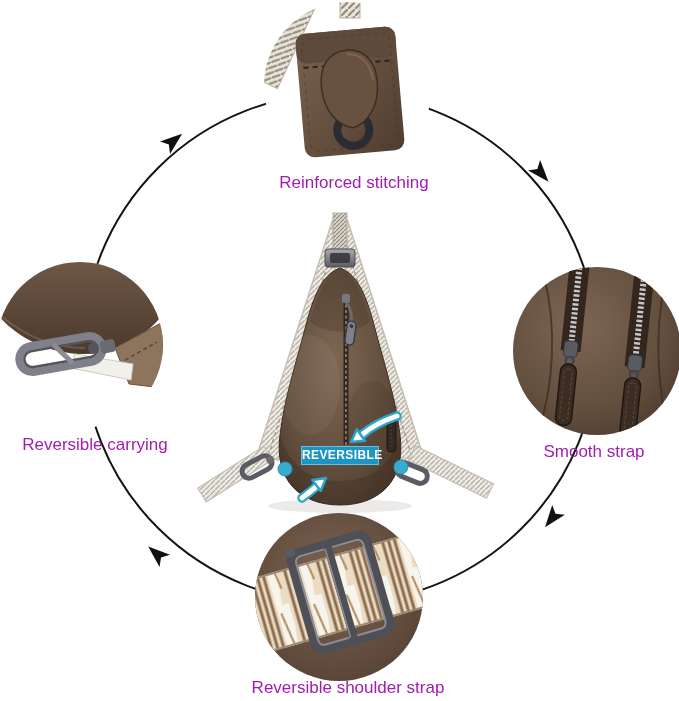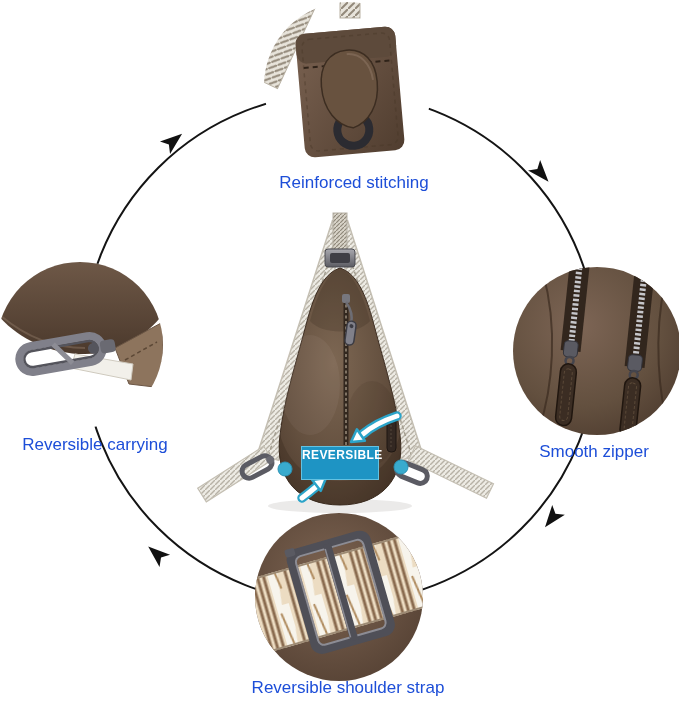--- a/index.html
+++ b/index.html
@@ -10,28 +10,28 @@
   .ring-svg{position:absolute;left:0;top:0;z-index:1;}
   .photo-circle{position:absolute;border-radius:50%;overflow:hidden;z-index:2;}
   .photo-circle svg{display:block;}
   .pc-top{left:264px;top:2px;width:168px;height:168px;}
   .pc-right{left:513px;top:267px;width:168px;height:168px;}
   .pc-left{left:-3px;top:262px;width:166px;height:166px;}
   .pc-bottom{left:255px;top:513px;width:168px;height:168px;}
   .center-product{position:absolute;left:160px;top:195px;width:360px;height:320px;z-index:3;}
   .label{
     position:absolute;z-index:5;text-align:center;font-size:17px;line-height:20px;
-    color:#1d4ed8;white-space:nowrap;
+    color:#a21caf;white-space:nowrap;
   }
   .label-top{left:244px;top:173px;width:220px;}
   .label-right{left:514px;top:442px;width:160px;}
   .label-left{left:15px;top:435px;width:160px;}
   .label-bottom{left:218px;top:678px;width:260px;}
   .badge{
-    position:absolute;left:301px;top:446px;width:78px;height:34px;z-index:4;
+    position:absolute;left:301px;top:446px;width:78px;height:19px;z-index:4;
     background:#1e94c4;border:1px solid #63c2e2;box-sizing:border-box;
     color:#ffffff;font-size:12px;font-weight:bold;letter-spacing:0.4px;
     text-align:center;line-height:16px;
   }
 </style>
 </head>
 <body>
 
 <div class="canvas">
 
@@ -231,17 +231,17 @@
     <g>
       <path d="M 142,303 Q 150,297 157,291" fill="none" stroke="#2ba4c9" stroke-width="9.5" stroke-linecap="round"></path>
       <path d="M 142,303 Q 150,297 157,291" fill="none" stroke="#ffffff" stroke-width="5" stroke-linecap="round"></path>
       <polygon points="166,283 160.8,295.9 152.2,284.9" fill="#ffffff" stroke="#2ba4c9" stroke-width="2.5" stroke-linejoin="round"></polygon>
     </g>
   </svg>
 
   <div class="badge">REVERSIBLE</div>
 
   <div class="label label-top">Reinforced stitching</div>
-  <div class="label label-right">Smooth zipper</div>
+  <div class="label label-right">Smooth strap</div>
   <div class="label label-bottom">Reversible shoulder strap</div>
   <div class="label label-left">Reversible carrying</div>
 
 </div>
 
 </body></html>

